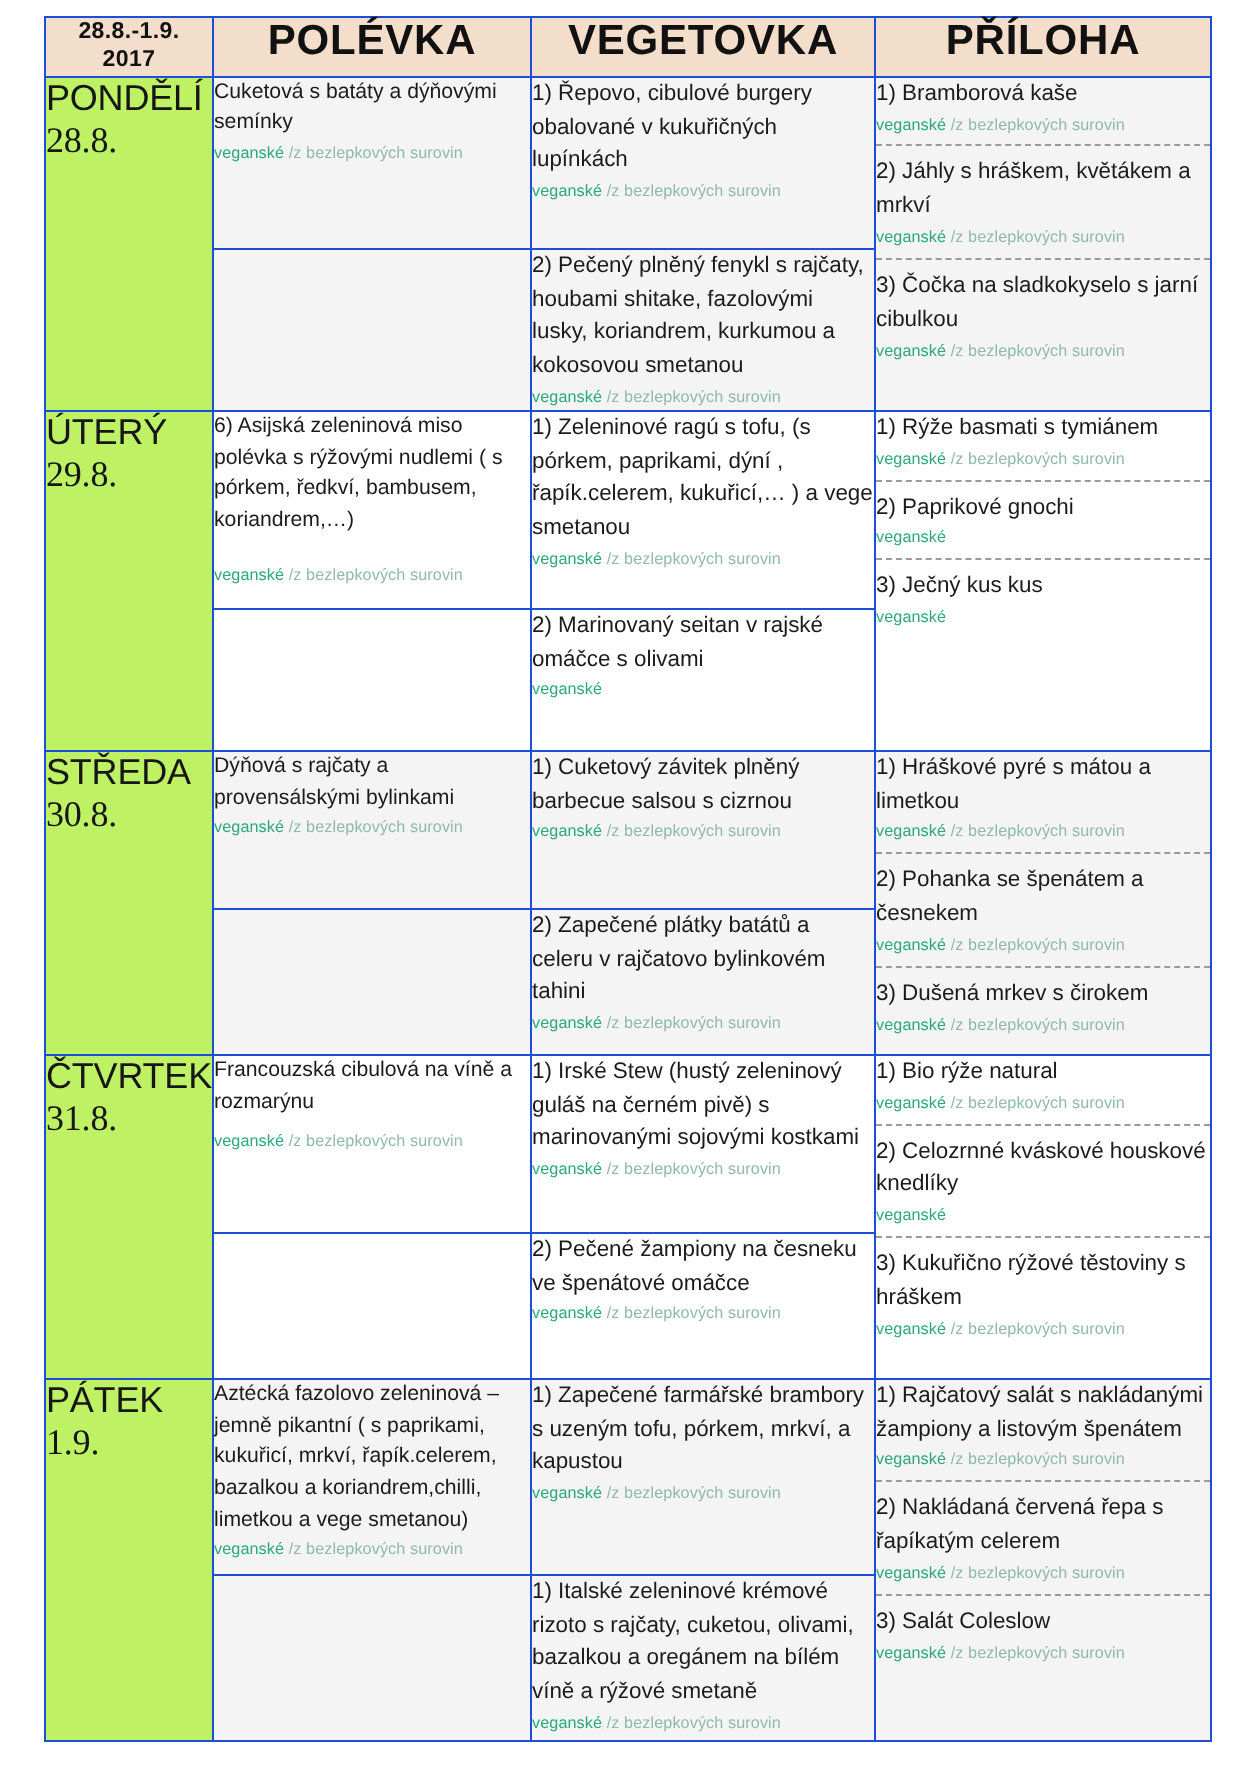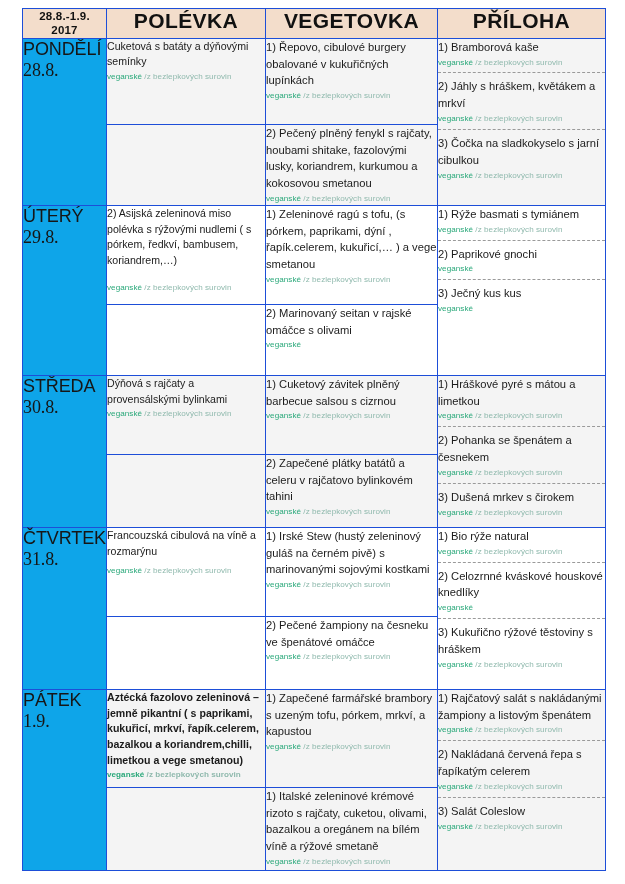--- a/index.html
+++ b/index.html
@@ -58,21 +58,21 @@
     letter-spacing: 0.2px;
   }
   th.h-col {
     font-size: 21px;
     letter-spacing: 0.4px;
     padding: 10px 3px 10px 3px;
   }
 
   
   td.day {
-    background: #0ea5e9;
+    background: #bef264;
     padding: 6px 4px 4px 6px;
     font-size: 18px;
     line-height: 1.18;
     font-weight: 400;
     color: #161616;
     letter-spacing: -0.1px;
   }
   td.day .dname { display: block; white-space: nowrap; }
   td.day .ddate { display: block; font-family: Liberation Serif, serif; }
 
@@ -172,21 +172,21 @@
             <p class="dish">2) Pečený plněný fenykl s rajčaty, houbami shitake, fazolovými lusky, koriandrem, kurkumou a kokosovou smetanou</p>
             <p class="tag"><span class="vg">veganské</span><span class="gf"> /z bezlepkových surovin</span></p>
           </td>
         </tr>
         <tr class="plain">
           <td class="day" rowspan="2">
             <span class="dname">ÚTERÝ</span>
             <span class="ddate">29.8.</span>
           </td>
           <td class="cell soup" style="height: 98px;">
-            <p class="dish"> 2) Asijská zeleninová miso polévka s rýžovými nudlemi ( s pórkem, ředkví, bambusem, koriandrem,…)</p>
+            <p class="dish"> 6) Asijská zeleninová miso polévka s rýžovými nudlemi ( s pórkem, ředkví, bambusem, koriandrem,…)</p>
             <p class="tag pad-top"><span class="vg">veganské</span><span class="gf"> /z bezlepkových surovin</span></p>
           </td>
           <td class="cell vege">
             <p class="dish">1) Zeleninové ragú s tofu, (s pórkem, paprikami, dýní , řapík.celerem, kukuřicí,… ) a vege smetanou</p>
             <p class="tag"><span class="vg">veganské</span><span class="gf"> /z bezlepkových surovin</span></p>
           </td>
           <td class="cell priloha" rowspan="2">
             <p class="dish">1) Rýže basmati s tymiánem</p>
             <p class="tag"><span class="vg">veganské</span><span class="gf"> /z bezlepkových surovin</span></p>
             <hr class="dash">
@@ -270,21 +270,21 @@
           <td class="cell vege">
             <p class="dish">2) Pečené žampiony na česneku ve špenátové omáčce</p>
             <p class="tag"><span class="vg">veganské</span><span class="gf"> /z bezlepkových surovin</span></p>
           </td>
         </tr>
         <tr class="shaded">
           <td class="day" rowspan="2">
             <span class="dname">PÁTEK</span>
             <span class="ddate">1.9.</span>
           </td>
-          <td class="cell soup" style="height: 97px; font-weight: bold;">
+          <td class="cell soup" style="height: 97px;">
             <p class="dish">Aztécká fazolovo zeleninová – jemně pikantní ( s paprikami, kukuřicí, mrkví, řapík.celerem, bazalkou a koriandrem,chilli, limetkou a vege smetanou)</p>
             <p class="tag"><span class="vg">veganské</span><span class="gf"> /z bezlepkových surovin</span></p>
           </td>
           <td class="cell vege">
             <p class="dish">1) Zapečené farmářské brambory s uzeným  tofu, pórkem, mrkví, a kapustou</p>
             <p class="tag"><span class="vg">veganské</span><span class="gf"> /z bezlepkových surovin</span></p>
           </td>
           <td class="cell priloha" rowspan="2">
             <p class="dish">1) Rajčatový salát s nakládanými žampiony a listovým špenátem</p>
             <p class="tag"><span class="vg">veganské</span><span class="gf"> /z bezlepkových surovin</span></p>

